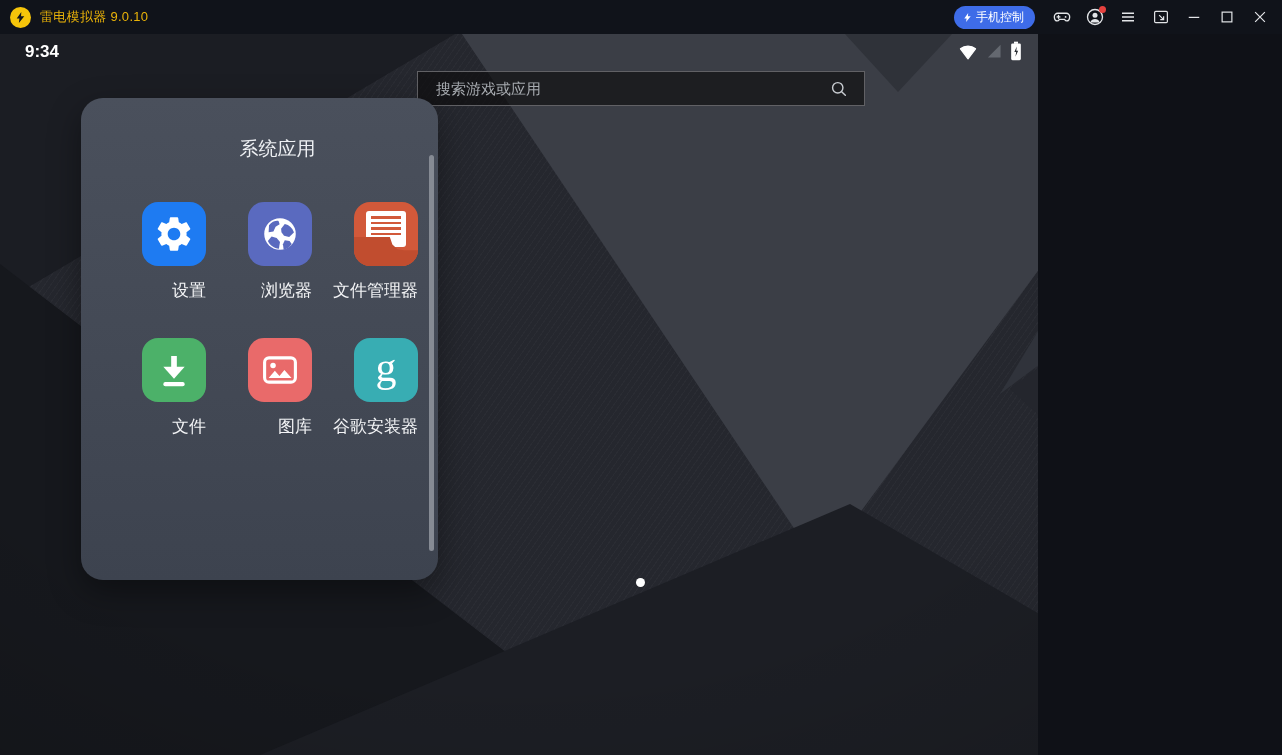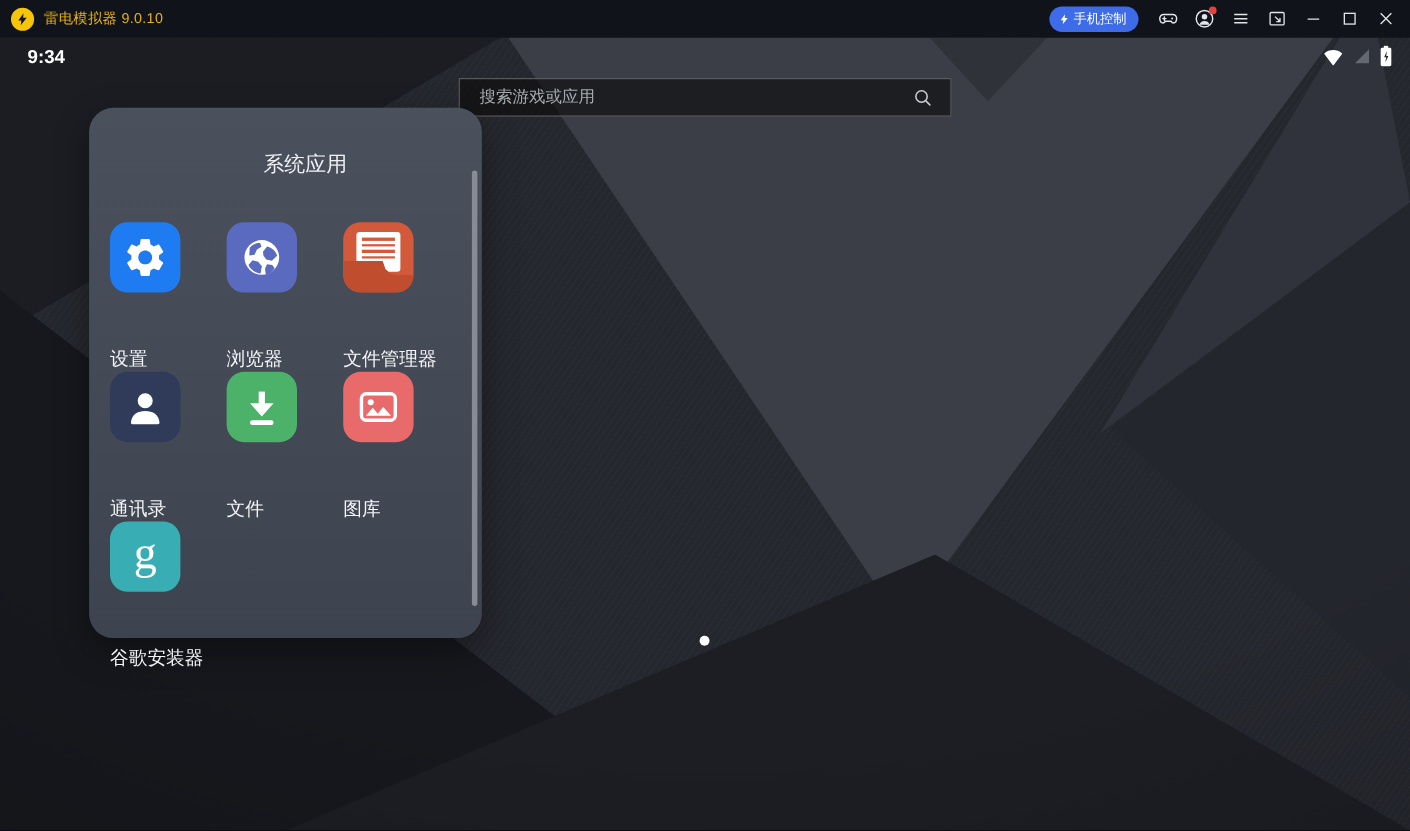--- a/index.html
+++ b/index.html
@@ -17,21 +17,21 @@
   .phone-ctrl { display:flex; align-items:center; gap:3px; background:#3e6ce8; color:#fff;
                 border:none; border-radius:12px; height:23px; padding:0 11px 0 8px;
                 font-size:12px; font-family:inherit; cursor:pointer; margin-right:10px; }
   .tb-btn { width:33px; height:34px; display:flex; align-items:center; justify-content:center;
             background:transparent; border:none; cursor:pointer; position:relative; }
   .tb-btn svg { stroke:#e3e5e8; }
   .notif-dot { position:absolute; top:6px; right:5px; width:7px; height:7px; border-radius:50%;
                background:#e5413e; }
 
   
-  .screen { position:absolute; top:34px; left:0; width:1282px; height:721px;
+  .screen { position:absolute; top:34px; left:0; width:1038px; height:721px;
             background:#25272e; overflow:hidden; }
   .facet { position:absolute; inset:0; }
   .facet-a { background:#3b3e46; clip-path:polygon(423px -58px, 1244px -43px, 820px 533px); }
   .facet-b { background:#30333b; clip-path:polygon(1244px -43px, 1282px 150px, 1000px 360px); }
   .facet-c { background:#1b1d23; clip-path:polygon(0 0, 455px 0, 0 270px); }
   .facet-d { background:#2f3239; clip-path:polygon(845px 0, 952px 0, 898px 58px); }
   .facet-e { background:#16181d; clip-path:polygon(0 230px, 640px 721px, 0 721px); }
   .facet-f { background:#1c1e24; clip-path:polygon(260px 721px, 850px 470px, 1282px 721px); }
   .facet-g { background:#24262d; clip-path:polygon(1282px 150px, 1282px 600px, 1010px 355px); }
   .screen::before { content:""; position:absolute; inset:0; pointer-events:none;
@@ -51,21 +51,21 @@
   .search-input::placeholder { color:#a7abb0; }
   .search-icon { margin-right:15px; display:flex; }
 
   
   .folder-panel { position:absolute; left:81px; top:64px; width:357px; height:482px; z-index:6;
                   border-radius:22px; background:linear-gradient(180deg,#4a505c 0%, #3d434f 100%);
                   box-shadow:0 12px 32px rgba(0,0,0,0.38); }
   .folder-title { display:block; text-align:center; margin-top:38px; color:#eef0f3; font-size:19px;padding-left:36px; }
   .app-grid { position:absolute; left:19px; top:96px; width:318px; display:grid;
               grid-template-columns:repeat(3,106px); grid-auto-rows:136px; }
-  .app-cell { display:flex; flex-direction:column; align-items:flex-start; padding-top:8px; cursor:pointer;gap:36px; }
+  .app-cell { display:flex; flex-direction:column; align-items:flex-end; padding-top:8px; cursor:pointer; }
   .app-icon { width:64px; height:64px; border-radius:16px; position:relative; overflow:hidden;
               display:flex; align-items:center; justify-content:center; flex:0 0 auto; }
   .app-label { margin-top:13px; font-size:17px; color:#f3f4f6; white-space:nowrap; }
 
   
   .fm-doc { position:absolute; left:12px; top:9px; width:40px; height:36px; background:#fff; border-radius:3px; }
   .fm-line { position:absolute; left:5px; right:5px; height:2.5px; background:#d2593a; }
   .fm-front { position:absolute; left:0; right:0; bottom:0; height:29px; background:#c14d2f;
               clip-path:polygon(0 0, 56% 0, 60% 26%, 68% 42%, 78% 46%, 100% 46%, 100% 100%, 0 100%); }
   
@@ -217,29 +217,20 @@
               <span class="fm-line" style="top:5px"></span>
               <span class="fm-line" style="top:10.5px"></span>
               <span class="fm-line" style="top:16px"></span>
               <span class="fm-line" style="top:21.5px"></span>
             </div>
             <div class="fm-front"></div>
           </div>
           <span class="app-label">文件管理器</span>
         </div>
 
-        <div class="app-cell">
-          <div class="app-icon" style="background: rgb(47, 59, 89);">
-            <svg width="40" height="40" viewBox="0 0 24 24" fill="#fff">
-              <circle cx="12" cy="8.6" r="4.1"></circle>
-              <path d="M4.2 20.6 c.3-4.4 3.6-6.4 7.8-6.4 s7.5 2 7.8 6.4 q0 .8-.8.8 h-14 q-.8 0-.8-.8 Z"></path>
-            </svg>
-          </div>
-          <span class="app-label">通讯录</span>
-        </div>
 
         <div class="app-cell">
           <div class="app-icon" style="background: rgb(76, 177, 105);">
             <svg width="40" height="40" viewBox="0 0 24 24" fill="#fff">
               <rect x="10.3" y="3.6" width="3.4" height="7"></rect>
               <path d="M5.6 10 h12.8 L12 17.2 Z"></path>
               <rect x="5.6" y="19.2" width="12.8" height="2.6" rx="1.2"></rect>
             </svg>
           </div>
           <span class="app-label">文件</span>

